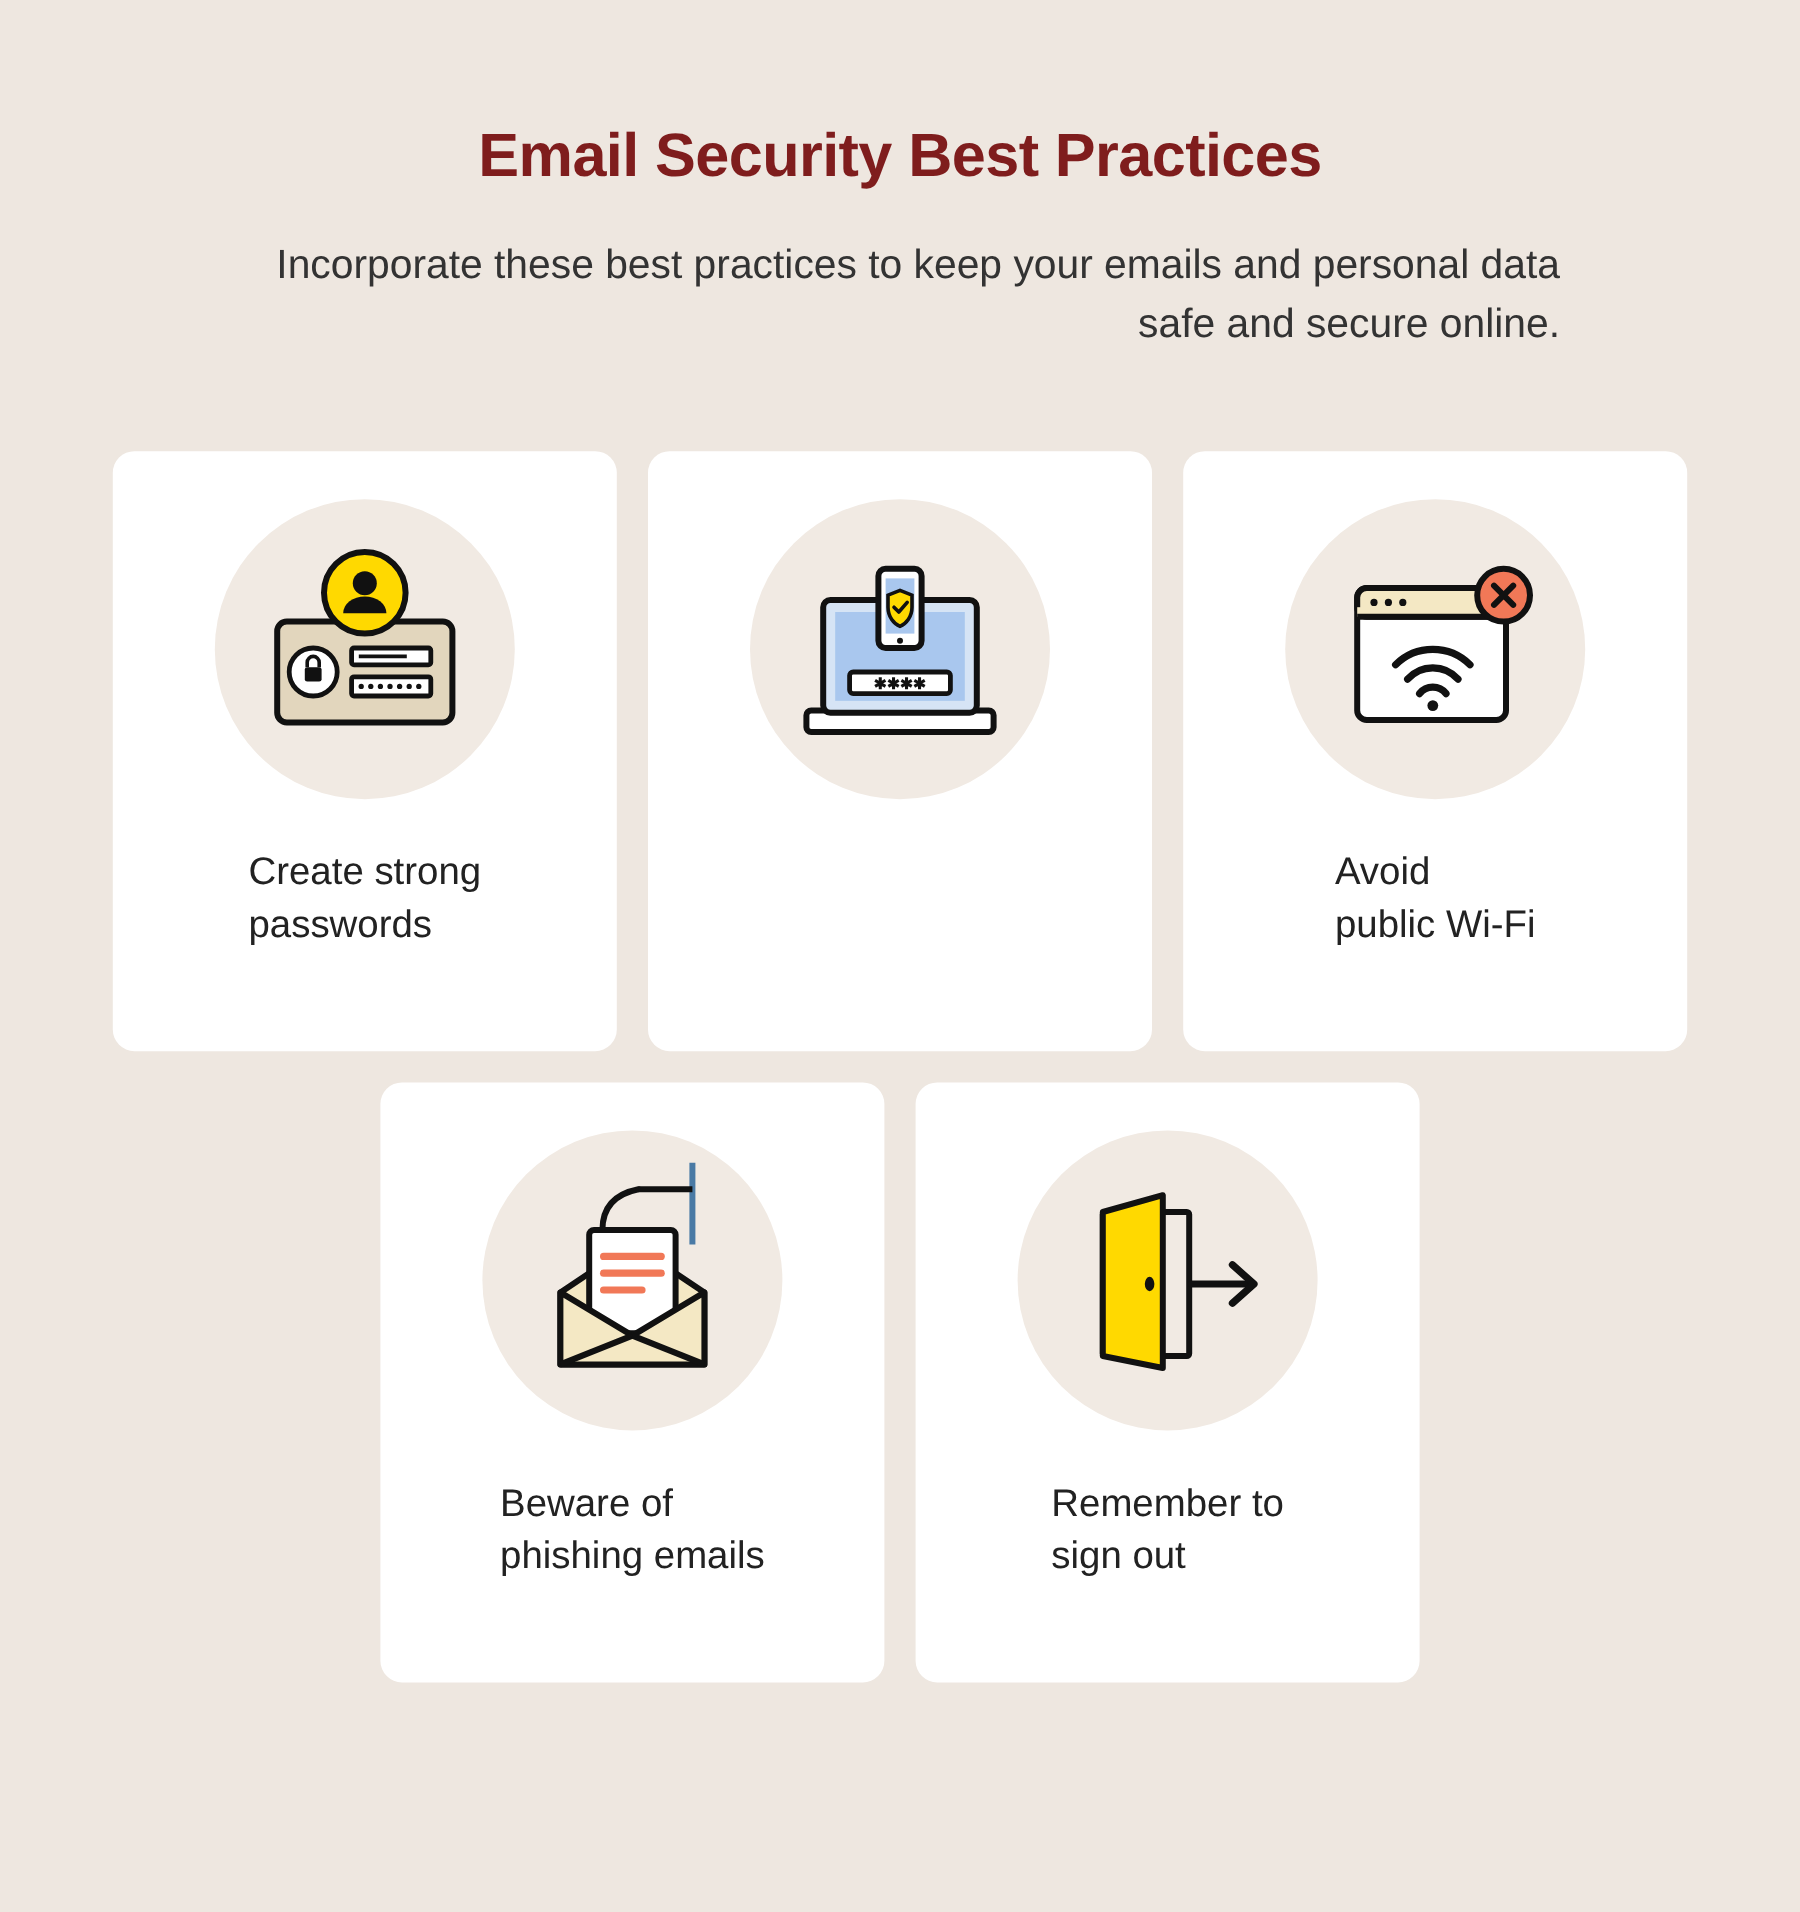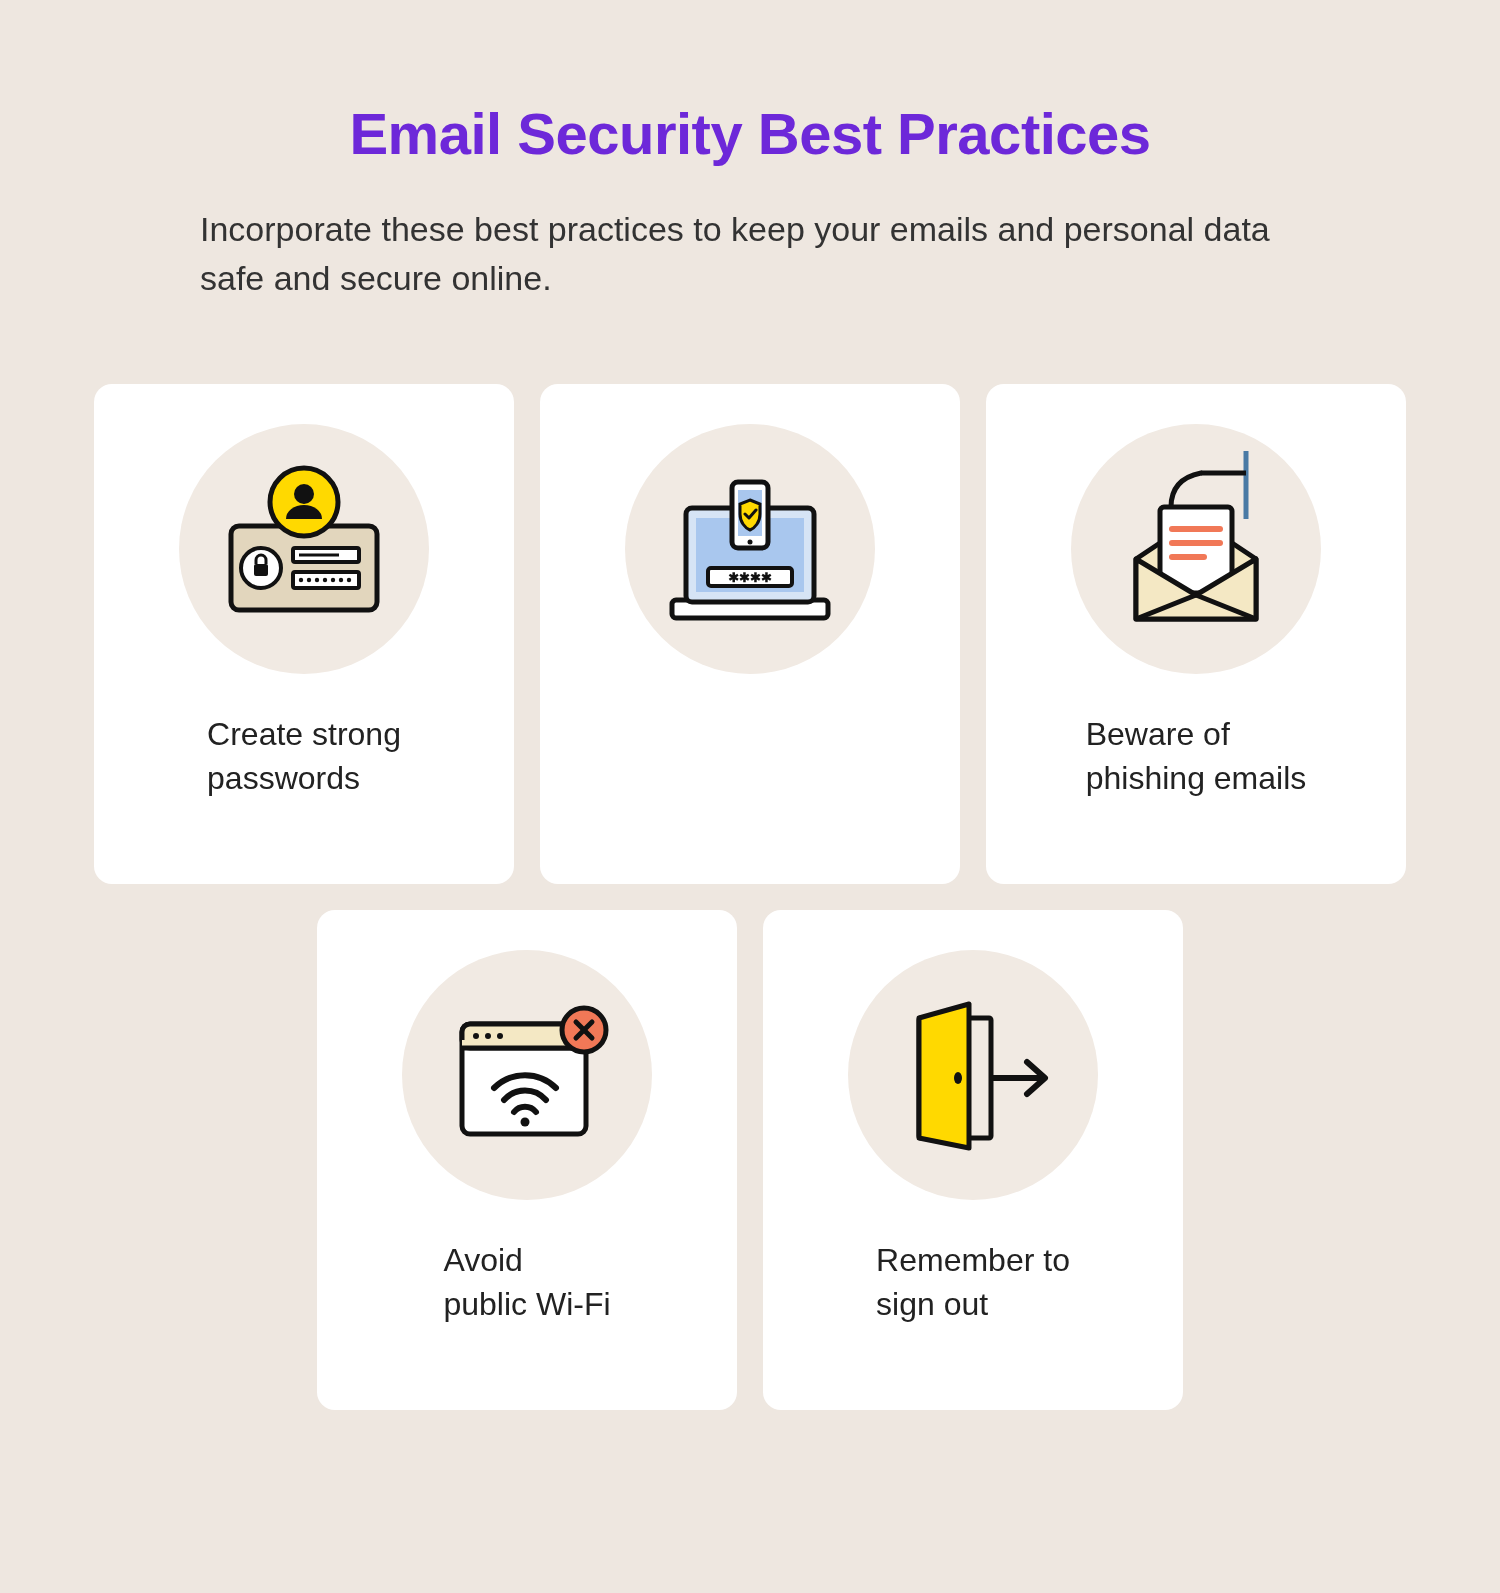--- a/index.html
+++ b/index.html
@@ -7,32 +7,32 @@
     font-family: -apple-system, BlinkMacSystemFont, "Segoe UI", Helvetica, Arial, sans-serif;
     background: #eee7e0;
     width: 1500px;
     height: 1593px;
     padding: 100px 80px 80px 80px;
     display: flex;
     flex-direction: column;
     align-items: center;
   }
   .title {
-    font-size: 58px;
+    font-size: 51px;
     font-weight: 800;
-    color: #6d28d9;
+    color: #7f1d1d;
     text-align: center;
     margin-bottom: 38px;
     letter-spacing: -0.5px;
   }
   .subtitle {
     font-size: 34px;
     font-weight: 400;
     color: #333;
-    text-align: left;
+    text-align: right;
     max-width: 1100px;
     line-height: 1.45;
     margin-bottom: 80px;
   }
   .grid {
     display: flex;
     flex-wrap: wrap;
     justify-content: center;
     gap: 26px;
     width: 100%;
@@ -122,20 +122,45 @@
 
         <path d="M100 36 l10 4 v10 c0 8 -5 14 -10 16 c-5 -2 -10 -8 -10 -16 v-10 z" fill="#ffd900" stroke="#111" stroke-width="3"></path>
         <path d="M95 50 l4 4 l7 -8" fill="none" stroke="#111" stroke-width="3" stroke-linecap="round" stroke-linejoin="round"></path>
         <circle cx="100" cy="78" r="2.5" fill="#111"></circle>
       </svg>
     </div>
   </div>
 
   <div class="card">
     <div class="icon-wrap">
+      <svg width="190" height="170" viewBox="0 0 190 170">
+
+        <rect x="30" y="34" width="124" height="110" rx="8" fill="#fff" stroke="#111" stroke-width="5"></rect>
+        <rect x="30" y="34" width="124" height="24" rx="8" fill="#f4e8c4" stroke="#111" stroke-width="5"></rect>
+        <rect x="30" y="50" width="124" height="8" fill="#f4e8c4"></rect>
+        <line x1="30" y1="58" x2="154" y2="58" stroke="#111" stroke-width="5"></line>
+        <circle cx="44" cy="46" r="3" fill="#111"></circle>
+          <circle cx="56" cy="46" r="3" fill="#111"></circle>
+          <circle cx="68" cy="46" r="3" fill="#111"></circle>
+
+        <path d="M62 98 a44 44 0 0 1 62 0" fill="none" stroke="#111" stroke-width="6" stroke-linecap="round"></path>
+        <path d="M72 110 a28 28 0 0 1 42 0" fill="none" stroke="#111" stroke-width="6" stroke-linecap="round"></path>
+        <path d="M82 122 a14 14 0 0 1 22 0" fill="none" stroke="#111" stroke-width="6" stroke-linecap="round"></path>
+        <circle cx="93" cy="132" r="4.5" fill="#111"></circle>
+
+        <circle cx="152" cy="40" r="22" fill="#f17857" stroke="#111" stroke-width="5"></circle>
+        <line x1="144" y1="32" x2="160" y2="48" stroke="#111" stroke-width="5" stroke-linecap="round"></line>
+        <line x1="160" y1="32" x2="144" y2="48" stroke="#111" stroke-width="5" stroke-linecap="round"></line>
+      </svg>
+    </div>
+    <div class="caption">Avoid<br>public Wi-Fi</div>
+  </div>
+
+  <div class="card">
+    <div class="icon-wrap">
       <svg width="200" height="200" viewBox="0 0 200 200">
 
         <line x1="150" y1="2" x2="150" y2="70" stroke="#4a7aa5" stroke-width="5"></line>
 
         <path d="M105 24 q-30 6 -30 34 q0 18 16 18" fill="none" stroke="#111" stroke-width="5" stroke-linecap="round"></path>
         <circle cx="95" cy="78" r="5" fill="none" stroke="#111" stroke-width="4"></circle>
         <line x1="105" y1="24" x2="150" y2="24" stroke="#111" stroke-width="5"></line>
 
         <path d="M40 110 L100 70 L160 110 V170 H40 Z" fill="#f4e8c4" stroke="#111" stroke-width="5" stroke-linejoin="round"></path>
 
@@ -147,45 +172,20 @@
         <path d="M40 110 L100 146 L160 110 V170 H40 Z" fill="#f4e8c4" stroke="#111" stroke-width="5" stroke-linejoin="round"></path>
         <line x1="40" y1="170" x2="100" y2="146" stroke="#111" stroke-width="5"></line>
         <line x1="160" y1="170" x2="100" y2="146" stroke="#111" stroke-width="5"></line>
       </svg>
     </div>
     <div class="caption">Beware of<br>phishing emails</div>
   </div>
 
   <div class="card">
     <div class="icon-wrap">
-      <svg width="190" height="170" viewBox="0 0 190 170">
-
-        <rect x="30" y="34" width="124" height="110" rx="8" fill="#fff" stroke="#111" stroke-width="5"></rect>
-        <rect x="30" y="34" width="124" height="24" rx="8" fill="#f4e8c4" stroke="#111" stroke-width="5"></rect>
-        <rect x="30" y="50" width="124" height="8" fill="#f4e8c4"></rect>
-        <line x1="30" y1="58" x2="154" y2="58" stroke="#111" stroke-width="5"></line>
-        <circle cx="44" cy="46" r="3" fill="#111"></circle>
-          <circle cx="56" cy="46" r="3" fill="#111"></circle>
-          <circle cx="68" cy="46" r="3" fill="#111"></circle>
-
-        <path d="M62 98 a44 44 0 0 1 62 0" fill="none" stroke="#111" stroke-width="6" stroke-linecap="round"></path>
-        <path d="M72 110 a28 28 0 0 1 42 0" fill="none" stroke="#111" stroke-width="6" stroke-linecap="round"></path>
-        <path d="M82 122 a14 14 0 0 1 22 0" fill="none" stroke="#111" stroke-width="6" stroke-linecap="round"></path>
-        <circle cx="93" cy="132" r="4.5" fill="#111"></circle>
-
-        <circle cx="152" cy="40" r="22" fill="#f17857" stroke="#111" stroke-width="5"></circle>
-        <line x1="144" y1="32" x2="160" y2="48" stroke="#111" stroke-width="5" stroke-linecap="round"></line>
-        <line x1="160" y1="32" x2="144" y2="48" stroke="#111" stroke-width="5" stroke-linecap="round"></line>
-      </svg>
-    </div>
-    <div class="caption">Avoid<br>public Wi-Fi</div>
-  </div>
-
-  <div class="card">
-    <div class="icon-wrap">
       <svg width="200" height="170" viewBox="0 0 200 170">
 
         <rect x="46" y="28" width="72" height="120" rx="2" fill="none" stroke="#111" stroke-width="5"></rect>
 
         <path d="M46 28 L96 14 L96 158 L46 148 Z" fill="#ffd900" stroke="#111" stroke-width="5" stroke-linejoin="round"></path>
         <ellipse cx="85" cy="88" rx="4" ry="6" fill="#111"></ellipse>
 
         <line x1="120" y1="88" x2="170" y2="88" stroke="#111" stroke-width="6" stroke-linecap="round"></line>
         <polyline points="154,72 172,88 154,104" fill="none" stroke="#111" stroke-width="6" stroke-linecap="round" stroke-linejoin="round"></polyline>
       </svg>

